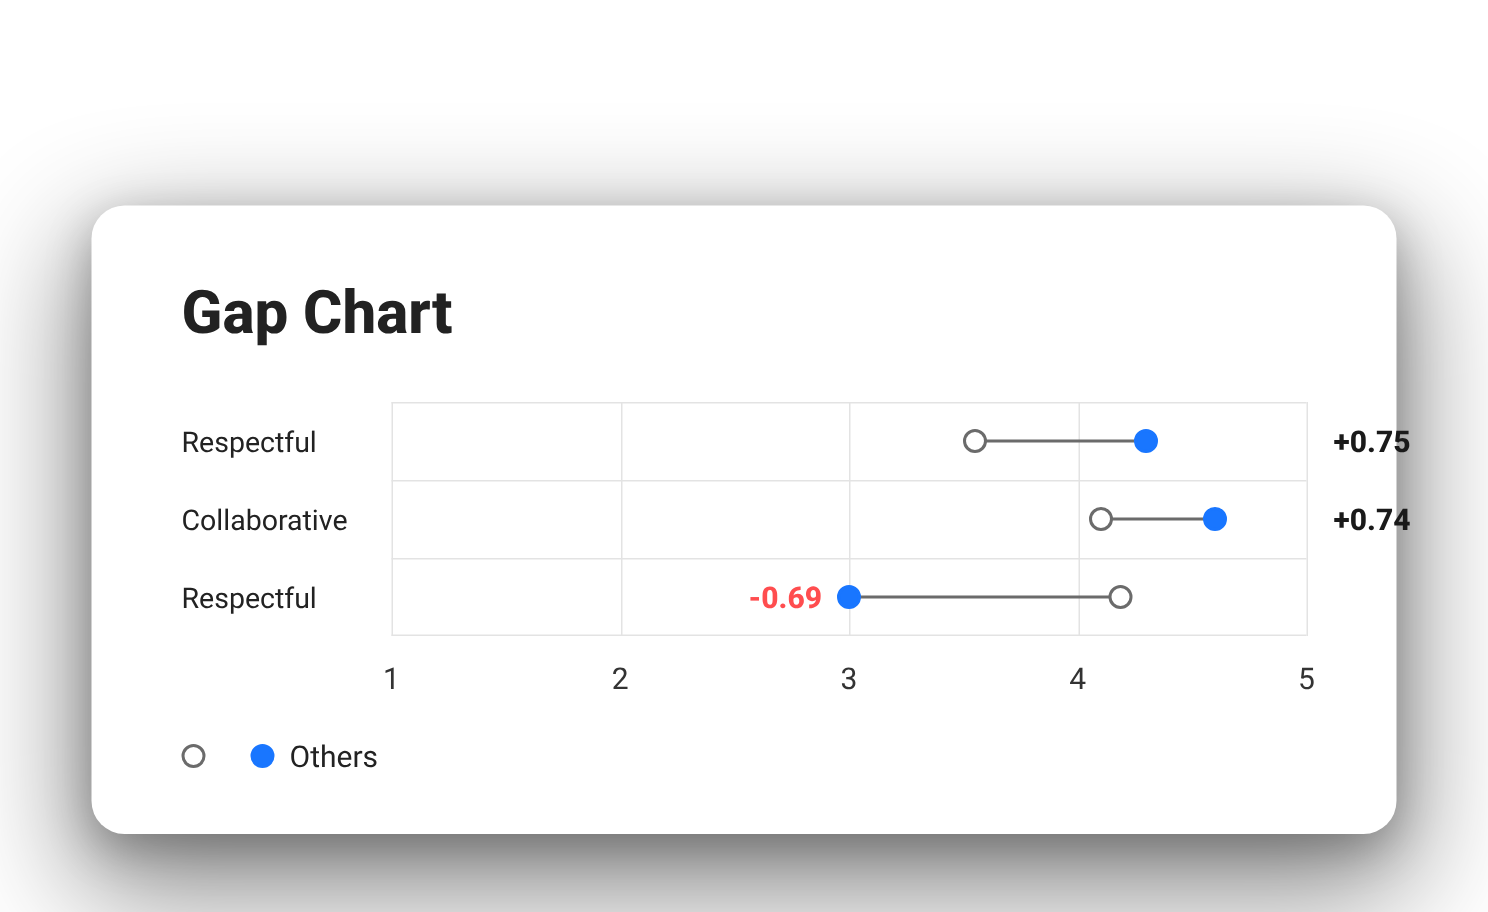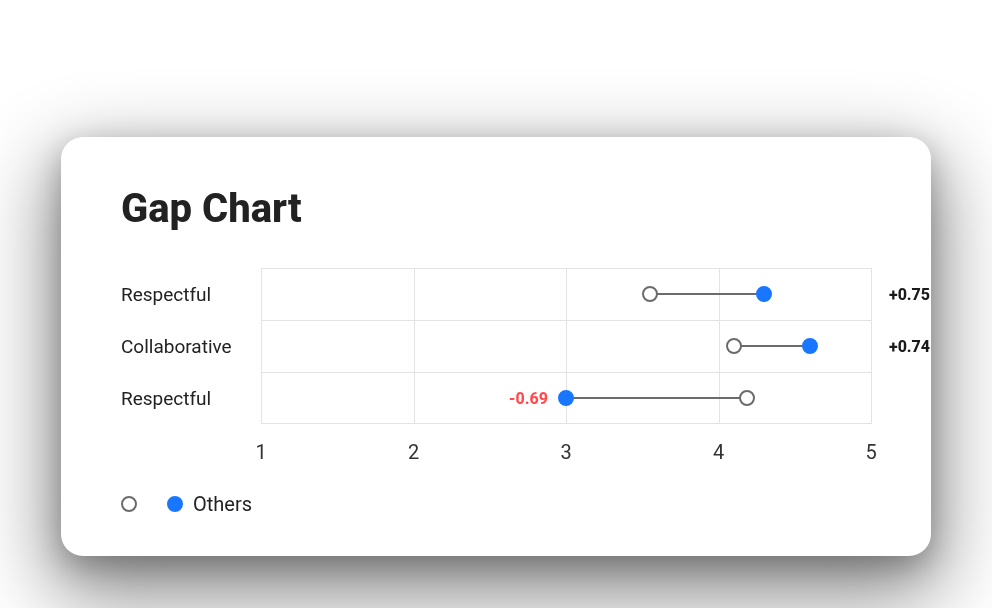--- a/index.html
+++ b/index.html
@@ -92,21 +92,21 @@
     border: 2px solid #6b6b6b;
   }
   .dot.others {
     background: #1976ff;
     border: 2px solid #1976ff;
   }
   .gap-label {
     position: absolute;
     top: 50%;
     transform: translateY(-50%);
-    font-size: 16px;
+    font-size: 20px;
     font-weight: 800;
     white-space: nowrap;
   }
   .gap-label.pos { color: #1a1a1a; }
   .gap-label.neg { color: #ff4d4f; }
   .axis {
     display: flex;
     margin-top: 10px;
   }
   .axis-spacer { width: 140px; }

